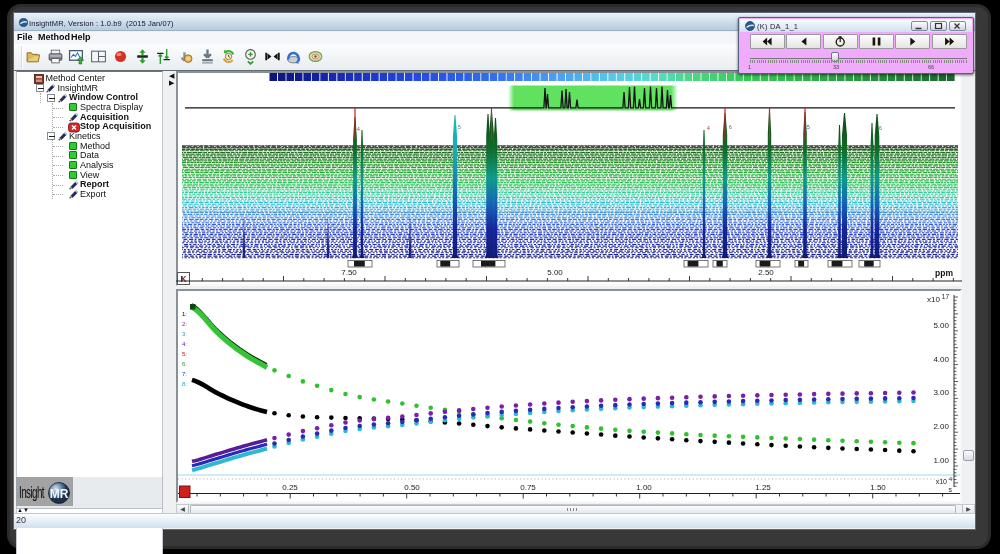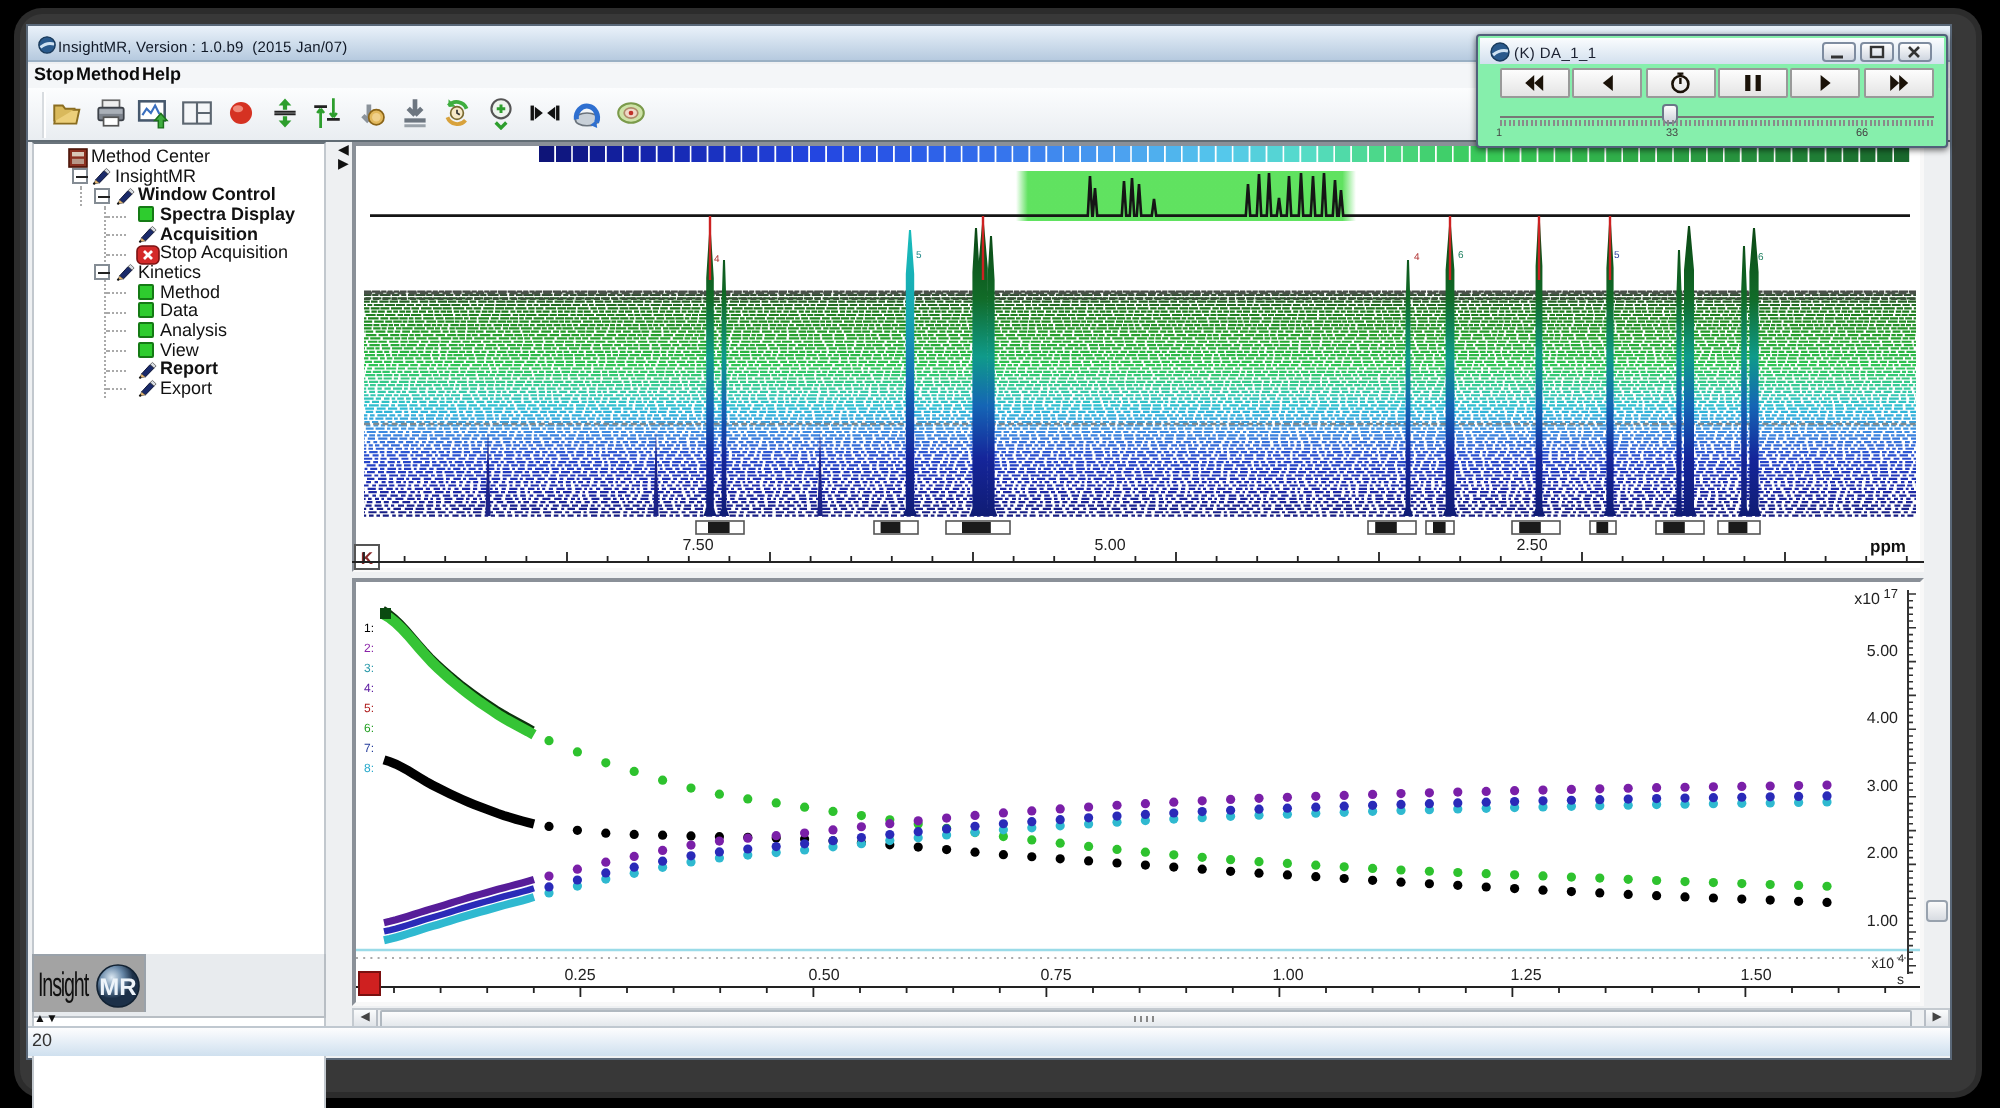--- a/index.html
+++ b/index.html
@@ -11,21 +11,21 @@
 <div class="abs" style="left:13px;top:12px;width:963px;height:518px;background:#eef0f2;border:1px solid #5a6878">
   <div class="abs" style="left:0;top:0;width:961px;height:18px;background:linear-gradient(#eaf2fa,#b6cadf);border-bottom:1px solid #9ab0c4"></div>
   <svg width="9" height="9" viewBox="0 0 11 11" class="abs" style="left:4.5px;top:5px">
       <circle cx="5.5" cy="5.5" r="5" fill="#2a5a8c"></circle>
       <path d="M1.5 7 Q5.5 3.5 10 5" stroke="#cfe2f2" stroke-width="1.8" fill="none"></path>
       <circle cx="5.5" cy="5.5" r="5" fill="none" stroke="#1a3a5a" stroke-width="0.8"></circle>
     </svg>
   <div class="abs" style="left:15px;top:6px;font-size:7.5px;color:#101826;letter-spacing:0.1px">InsightMR, Version : 1.0.b9&nbsp;&nbsp;(2015 Jan/07)</div>
 
   <div class="abs" style="left:0;top:19px;width:961px;height:12px;background:#f4f6f8"></div>
-  <div class="abs" style="left:3px;top:19px;font-size:9px;font-weight:bold;color:#0a0a0a">Stop</div>
+  <div class="abs" style="left:3px;top:19px;font-size:9px;font-weight:bold;color:#0a0a0a">File</div>
   <div class="abs" style="left:24px;top:19px;font-size:9px;font-weight:bold;color:#0a0a0a">Method</div>
   <div class="abs" style="left:57px;top:19px;font-size:9px;font-weight:bold;color:#0a0a0a">Help</div>
 
   <div class="abs" style="left:0;top:31px;width:961px;height:27px;background:linear-gradient(#fcfdfe,#e9edf1);border-bottom:1px solid #616c74"></div>
   <div class="abs" style="left:7px;top:33px;width:2px;height:23px;border-left:1px solid #d8dce0;border-right:1px solid #fff"></div>
 </div>
 <div style="position:absolute;left:25px;top:48px;width:16px;height:16px"><svg width="17" height="17" viewBox="0 0 16 16">
       <path d="M2 13 L3.2 6.5 L13.8 6.5 L12.4 13 Z" fill="#eccf7a" stroke="#8a6d20" stroke-width="0.9"></path>
       <path d="M2 12 L2 4.5 L6 4.5 L7.2 6 L12 6" fill="#d9b95c" stroke="#8a6d20" stroke-width="0.9"></path>
     </svg></div>
@@ -133,33 +133,33 @@
     <div style="position:absolute;left:39.5px;top:20.8px;line-height:0"><svg width="11" height="10" viewBox="0 0 14 12">
         <path d="M3.5 8.5 L9 2.5 L11.5 4.8 L6 10.4 Z" fill="#1a2a6a" stroke="#0a1030" stroke-width="0.6"></path>
         <path d="M9 2.5 L10.5 1.2 L12.8 3.4 L11.5 4.8 Z" fill="#d8dde4" stroke="#555" stroke-width="0.5"></path>
         <path d="M3.5 8.5 L2.2 11.2 L6 10.4 Z" fill="#e8b870" stroke="#555" stroke-width="0.4"></path>
         <path d="M2.2 11.2 L3.2 10.2" stroke="#151515" stroke-width="1.3"></path>
       </svg></div>
     <div style="position:absolute;left:52px;top:20.3px;font-size:9px;font-weight:bold;color:#111;white-space:nowrap">Window Control</div>
     <div style="position:absolute;left:51.5px;top:31.0px">
       <div style="width:8px;height:8px;background:#2ecc2e;border:1px solid #157a15;border-radius:1px"></div>
     </div>
-    <div style="position:absolute;left:63px;top:30.0px;font-size:9px;font-weight:bold;color:#111;white-space:nowrap">Spectra Display</div>
+    <div style="position:absolute;left:63px;top:30.0px;font-size:9px;font-weight:normal;color:#111;white-space:nowrap">Spectra Display</div>
     <div style="position:absolute;left:50.5px;top:40.1px;line-height:0"><svg width="11" height="10" viewBox="0 0 14 12">
         <path d="M3.5 8.5 L9 2.5 L11.5 4.8 L6 10.4 Z" fill="#1a2a6a" stroke="#0a1030" stroke-width="0.6"></path>
         <path d="M9 2.5 L10.5 1.2 L12.8 3.4 L11.5 4.8 Z" fill="#d8dde4" stroke="#555" stroke-width="0.5"></path>
         <path d="M3.5 8.5 L2.2 11.2 L6 10.4 Z" fill="#e8b870" stroke="#555" stroke-width="0.4"></path>
         <path d="M2.2 11.2 L3.2 10.2" stroke="#151515" stroke-width="1.3"></path>
       </svg></div>
     <div style="position:absolute;left:63px;top:39.6px;font-size:9px;font-weight:bold;color:#111;white-space:nowrap">Acquisition</div>
     <div style="position:absolute;left:50.5px;top:49.8px;line-height:0"><svg width="12" height="11" viewBox="0 0 12 11">
         <rect x="0.5" y="1" width="11" height="9" rx="2.5" fill="#d42a2a" stroke="#7a1212" stroke-width="0.8"></rect>
         <path d="M4 3.5 L8 7.5 M8 3.5 L4 7.5" stroke="#fff" stroke-width="1.4"></path>
       </svg></div>
-    <div style="position:absolute;left:63px;top:49.2px;font-size:9px;font-weight:normal;color:#111;white-space:nowrap">Stop Acquisition</div>
+    <div style="position:absolute;left:63px;top:49.2px;font-size:9px;font-weight:bold;color:#111;white-space:nowrap">Stop Acquisition</div>
     <div style="position:absolute;left:30px;top:60.4px">
       <div style="position:absolute;left:0px;top:0px;width:8px;height:8px;background:#fff;border:1px solid #848c94"></div>
       <div style="position:absolute;left:2px;top:4px;width:6px;height:1px;background:#222"></div>
     </div>
     <div style="position:absolute;left:39.5px;top:59.4px;line-height:0"><svg width="11" height="10" viewBox="0 0 14 12">
         <path d="M3.5 8.5 L9 2.5 L11.5 4.8 L6 10.4 Z" fill="#1a2a6a" stroke="#0a1030" stroke-width="0.6"></path>
         <path d="M9 2.5 L10.5 1.2 L12.8 3.4 L11.5 4.8 Z" fill="#d8dde4" stroke="#555" stroke-width="0.5"></path>
         <path d="M3.5 8.5 L2.2 11.2 L6 10.4 Z" fill="#e8b870" stroke="#555" stroke-width="0.4"></path>
         <path d="M2.2 11.2 L3.2 10.2" stroke="#151515" stroke-width="1.3"></path>
       </svg></div>
@@ -743,21 +743,21 @@
 <div class="abs" style="left:176px;top:504px;width:799px;height:11px;background:#eef0f2;border:1px solid #c4cad0">
   <div class="abs" style="left:0;top:0;width:12px;height:9px;background:linear-gradient(#fafbfc,#dde1e6);border-right:1px solid #b8bec6;color:#444;font-size:6px;text-align:center;line-height:9px">◀</div>
   <div class="abs" style="right:0;top:0;width:12px;height:9px;background:linear-gradient(#fafbfc,#dde1e6);border-left:1px solid #b8bec6;color:#444;font-size:6px;text-align:center;line-height:9px">▶</div>
   <div class="abs" style="left:13px;top:0;width:766px;height:9px;background:linear-gradient(#fcfcfd,#e4e8ec);border:1px solid #b0b8c0;border-radius:1px"></div>
   <div class="abs" style="left:390px;top:3px;width:10px;height:3px;background:repeating-linear-gradient(90deg,#888 0 1px,transparent 1px 3px)"></div>
 </div>
 
 <div class="abs" style="left:14px;top:513px;width:961px;height:15px;background:linear-gradient(#fdfdfe,#cfe0ef);border-top:1px solid #c0c8d0"></div>
 <div class="abs" style="left:16px;top:515px;font-size:9px;color:#333">20</div>
 
-<div style="position:absolute;left:738px;top:17px;width:236px;height:57px;background:#86efac;border:1px solid #52607a;border-radius:2px;box-shadow:0 1px 3px rgba(0,0,0,0.6)">
+<div style="position:absolute;left:738px;top:17px;width:236px;height:57px;background:#f0abfc;border:1px solid #52607a;border-radius:2px;box-shadow:0 1px 3px rgba(0,0,0,0.6)">
     <div style="position:absolute;left:1px;top:1px;right:1px;height:13px;background:linear-gradient(#fafcfe,#d2e0ee)"></div>
     <svg width="10" height="10" viewBox="0 0 10 10" style="position:absolute;left:6px;top:3px">
       <circle cx="5" cy="5" r="4.5" fill="#2a5a8c"></circle>
       <path d="M1.5 6.5 Q5 3.5 9 4.5" stroke="#cfe2f2" stroke-width="1.6" fill="none"></path>
       <circle cx="5" cy="5" r="4.5" fill="none" stroke="#183a5c" stroke-width="0.7"></circle>
     </svg>
     <div style="position:absolute;left:18px;top:3.5px;font-size:7.5px;color:#1a2030;letter-spacing:0.2px">(K) DA_1_1</div>
     <div style="position:absolute;left:172px;top:3px;width:17px;height:10px;background:linear-gradient(#fefefe,#cfd6e0);border:1px solid #7e8ca0;border-radius:2px"></div>
     <div style="position:absolute;left:191px;top:3px;width:17px;height:10px;background:linear-gradient(#fefefe,#cfd6e0);border:1px solid #7e8ca0;border-radius:2px"></div>
     <div style="position:absolute;left:210px;top:3px;width:17px;height:10px;background:linear-gradient(#fefefe,#cfd6e0);border:1px solid #7e8ca0;border-radius:2px"></div>

